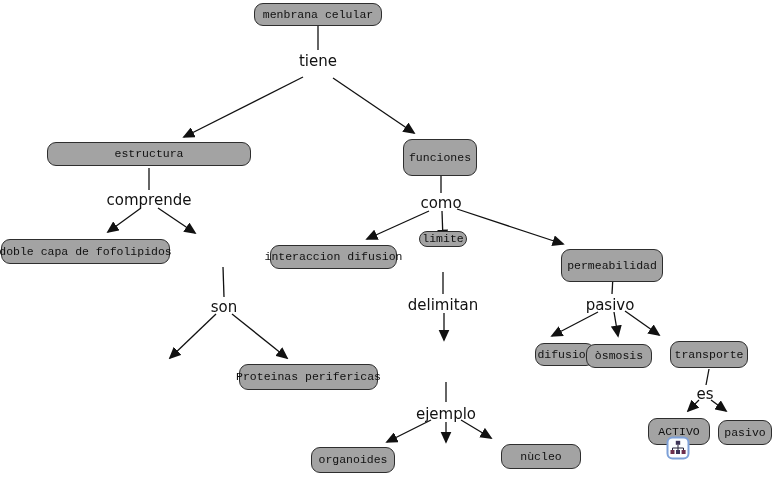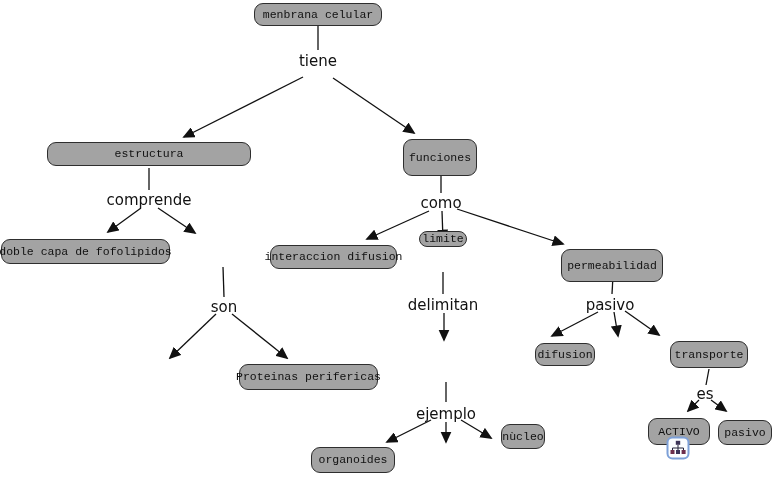--- a/index.html
+++ b/index.html
@@ -109,26 +109,27 @@
   <div class="node" style="left:403px;top:139px;width:74px;height:37px">funciones</div>
 
   <div class="node" style="left:270px;top:245px;width:127px;height:24px">interaccion difusion</div>
 
   <div class="node" style="left:419px;top:231px;width:48px;height:16px">limite</div>
 
 
   <div class="node" style="left:311px;top:447px;width:84px;height:26px">organoides</div>
 
 
-  <div class="node" style="left:501px;top:424px;width:44px;height:25px">nùcleo</div>
+  <div class="node" style="left:501px;top:444px;width:80px;height:25px">nùcleo</div>
 
   <div class="node" style="left:561px;top:249px;width:102px;height:33px">permeabilidad</div>
 
   <div class="node" style="left:535px;top:343px;width:60px;height:23px">difusion</div>
 
+  <div class="node" style="left:586px;top:344px;width:66px;height:24px">òsmosis</div>
 
   <div class="node" style="left:670px;top:341px;width:78px;height:27px">transporte</div>
 
   <div class="node" style="left:648px;top:418px;width:62px;height:27px">ACTIVO</div>
 
   <div class="node" style="left:718px;top:420px;width:54px;height:25px">pasivo</div>
 
   <span class="link-label" style="left:318px;top:52px">tiene</span>
 
   <span class="link-label" style="left:149px;top:191px">comprende</span>

